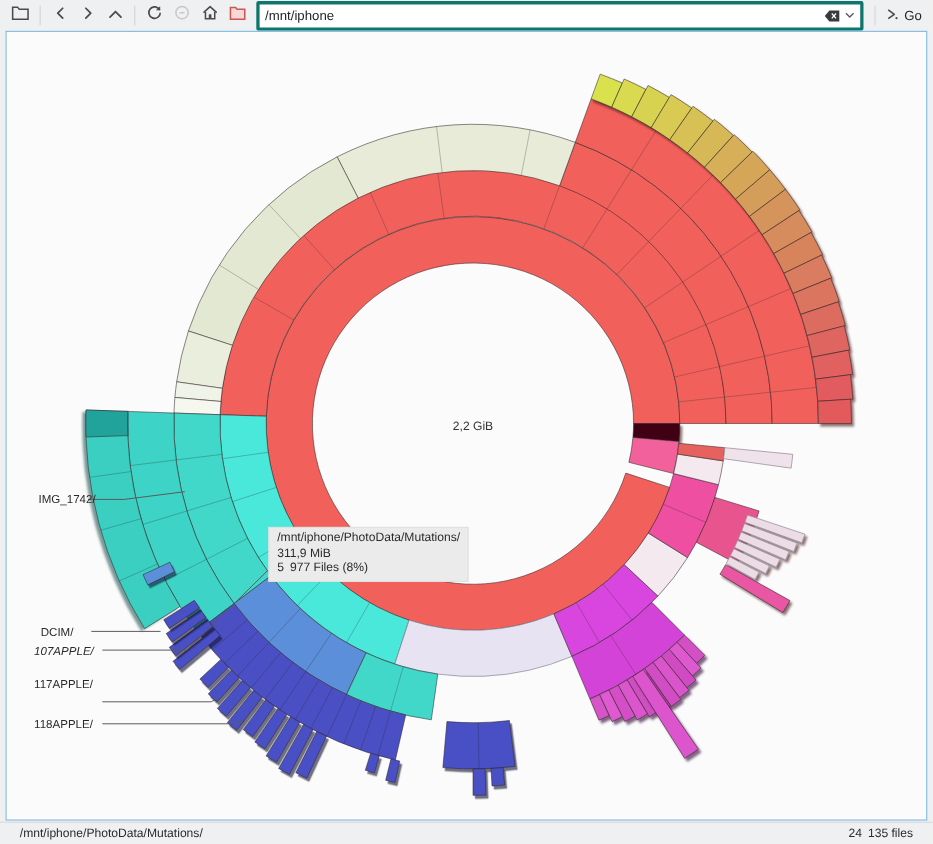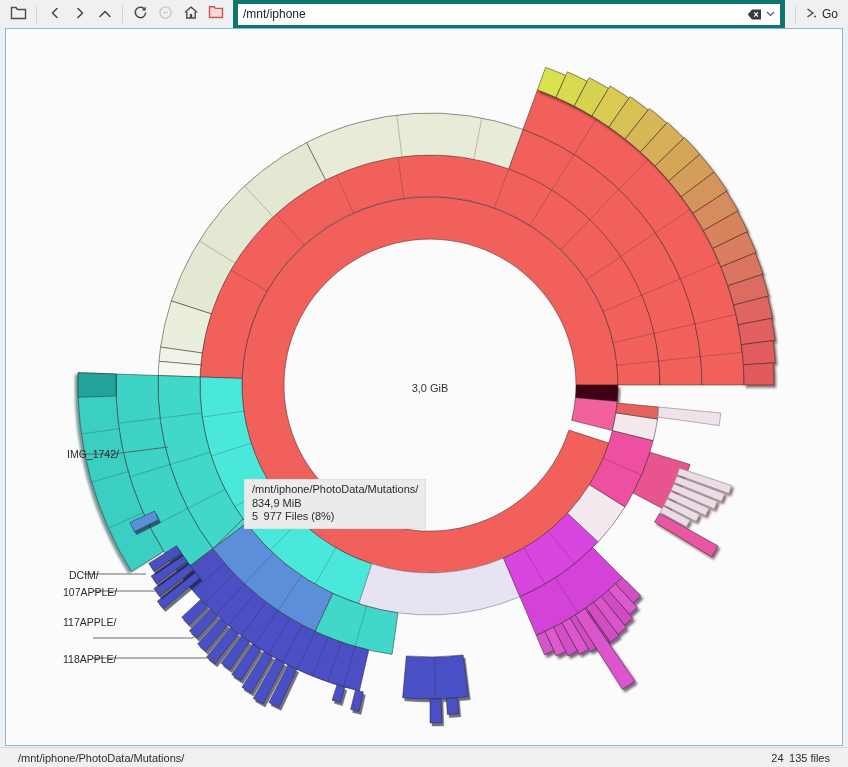--- a/index.html
+++ b/index.html
@@ -4,35 +4,35 @@
 <style>
   html,body{margin:0;padding:0;width:848px;height:767px;overflow:hidden;
     background:#eff0f1;font-family:"Liberation Sans",sans-serif;}
   #window{position:relative;width:848px;height:767px;}
 
   
   .toolbar{position:absolute;left:0;top:0;width:848px;height:28px;
     background:#eff0f1;display:flex;align-items:center;padding:0 6px;box-sizing:border-box;}
   .tbtn{width:25px;height:24px;display:flex;align-items:center;justify-content:center;flex:0 0 auto;}
   .sep{width:1px;height:18px;background:#d3d4d5;margin:0 5px;flex:0 0 auto;}
-  .addressbar{flex:1 1 auto;height:21px;background:#ffffff;border:5px solid #0f766e;
+  .addressbar{flex:1 1 auto;height:21px;background:#ffffff;border:3px solid #0f766e;
     border-radius:2px;display:flex;align-items:center;margin:0 5px;padding:0 5px;}
   .addressbar input{flex:1;border:none;outline:none;background:transparent;
     font:12px "Liberation Sans",sans-serif;color:#232629;padding:0;}
   .abicon{flex:0 0 auto;display:flex;align-items:center;margin-left:4px;}
   .go{display:flex;align-items:center;flex:0 0 auto;padding:0 4px;gap:5px;
     font:12px "Liberation Sans",sans-serif;color:#232629;}
 
   
   .view{position:absolute;left:5px;top:28px;width:838px;height:718px;background:#fbfbfb;
     border:1px solid #7db9e0;box-sizing:border-box;}
   #map{position:absolute;left:0;top:0;width:848px;height:767px;pointer-events:none;}
   .center-label{position:absolute;left:355px;top:382px;width:150px;text-align:center;
     font:11px "Liberation Sans",sans-serif;color:#333;}
-  .dirlabel{position:absolute;font:10.5px "Liberation Sans",sans-serif;color:#2b2b2b;white-space:nowrap;margin-left:32px;}
+  .dirlabel{position:absolute;font:10.5px "Liberation Sans",sans-serif;color:#2b2b2b;white-space:nowrap;}
   .tooltip{position:absolute;background:#ebebeb;border:1px solid #e0e0e0;padding:3px 7px 4px 7px;
     font:11px "Liberation Sans",sans-serif;color:#2b2b2b;line-height:13.5px;white-space:nowrap;}
 
   
   .statusbar{position:absolute;left:0;bottom:0;width:848px;height:20px;background:#eff0f1;
     border-top:1px solid #d8d9da;display:flex;align-items:center;justify-content:space-between;
     padding:0 18px;box-sizing:border-box;font:11px "Liberation Sans",sans-serif;color:#2b2b2b;}
 </style>
 </head>
 <body>
@@ -296,33 +296,33 @@
         <path d="M458.8 713.7 A330 330 0 0 1 447.3 714.5 L446.4 698.6 A314 314 0 0 0 457.4 697.8 Z" fill="#4a4fc4" stroke="rgba(45,35,35,0.7)" stroke-width="0.7" filter="url(#sh4)"></path>
         <path d="M441.8 722.8 A338 338 0 0 1 430.0 723.0 L430.0 699.0 A314 314 0 0 0 441.0 698.8 Z" fill="#4a4fc4" stroke="rgba(45,35,35,0.7)" stroke-width="0.7" filter="url(#sh4)"></path>
         <polyline points="80,454 113,454 168,447" fill="none" stroke="#5a5a5a" stroke-width="0.9"></polyline>
         <polyline points="83,574 146,574" fill="none" stroke="#5a5a5a" stroke-width="0.9"></polyline>
         <polyline points="93,591 170,591 243,519" fill="none" stroke="#5a5a5a" stroke-width="0.9"></polyline>
         <polyline points="93,638 192,638 199,634" fill="none" stroke="#5a5a5a" stroke-width="0.9"></polyline>
         <polyline points="93,658 214,658 221,655" fill="none" stroke="#5a5a5a" stroke-width="0.9"></polyline>
       </g>
   </svg>
 
-  <div class="center-label">3,0 GiB</div>
+  <div class="center-label">2,2 GiB</div>
 
   <div id="dir-labels">
       <div class="dirlabel" style="left: 35px; top: 448px;">IMG_1742/</div>
       <div class="dirlabel" style="left: 37px; top: 569px;">DCIM/</div>
-      <div class="dirlabel" style="left: 31px; top: 586px;">107APPLE/</div>
+      <div class="dirlabel" style="left: 31px; top: 586px; font-style: italic;">107APPLE/</div>
       <div class="dirlabel" style="left: 31px; top: 616px;">117APPLE/</div>
       <div class="dirlabel" style="left: 31px; top: 653px;">118APPLE/</div>
     </div>
 
   <div class="tooltip" id="tooltip" style="left: 244px; top: 479px;">
     <div>/mnt/iphone/PhotoData/Mutations/</div>
-    <div>834,9 MiB</div>
+    <div>311,9 MiB</div>
     <div>5 977 Files (8%)</div>
   </div>
 
   <div class="statusbar">
     <span>/mnt/iphone/PhotoData/Mutations/</span>
     <span>24 135 files</span>
   </div>
 
 </div>
 

